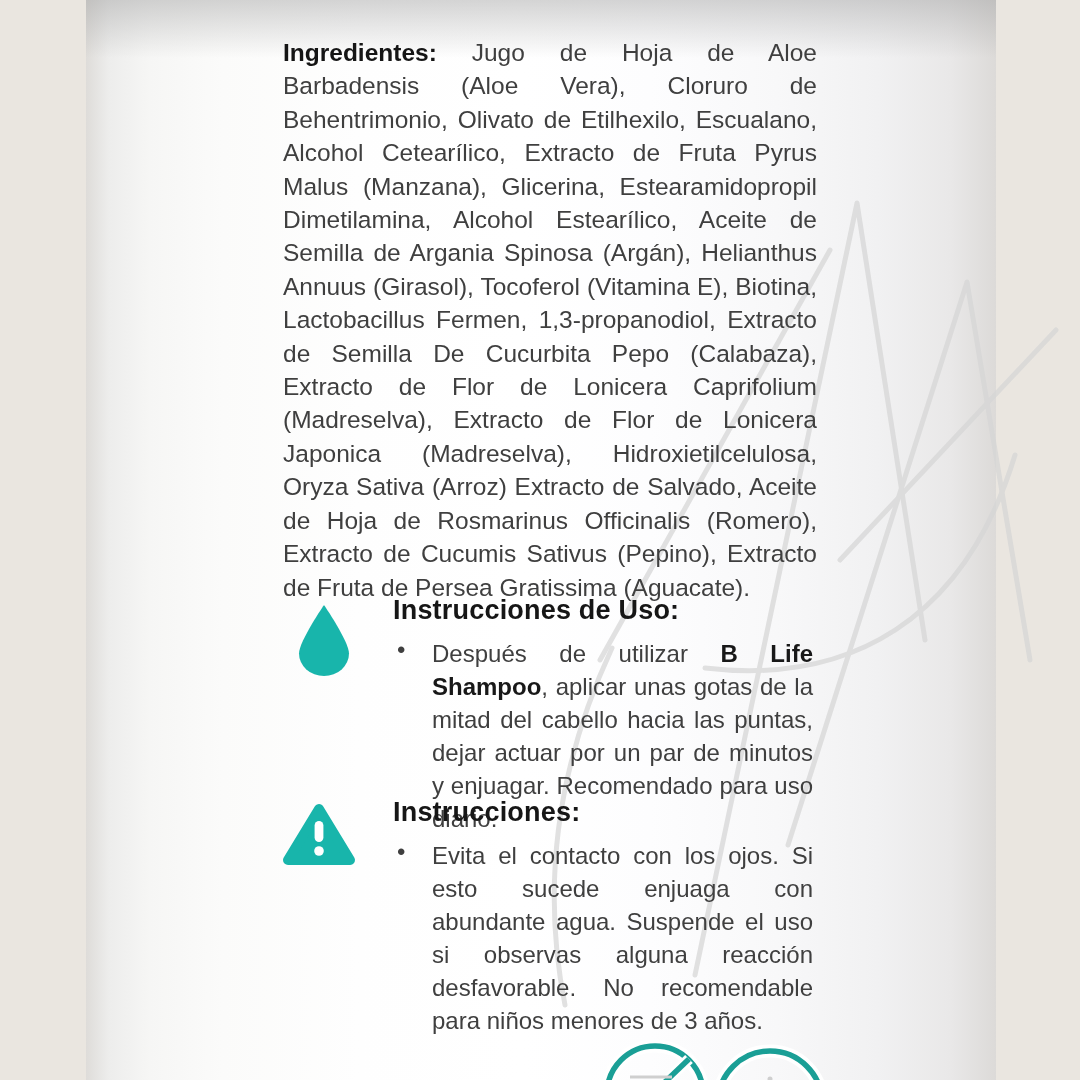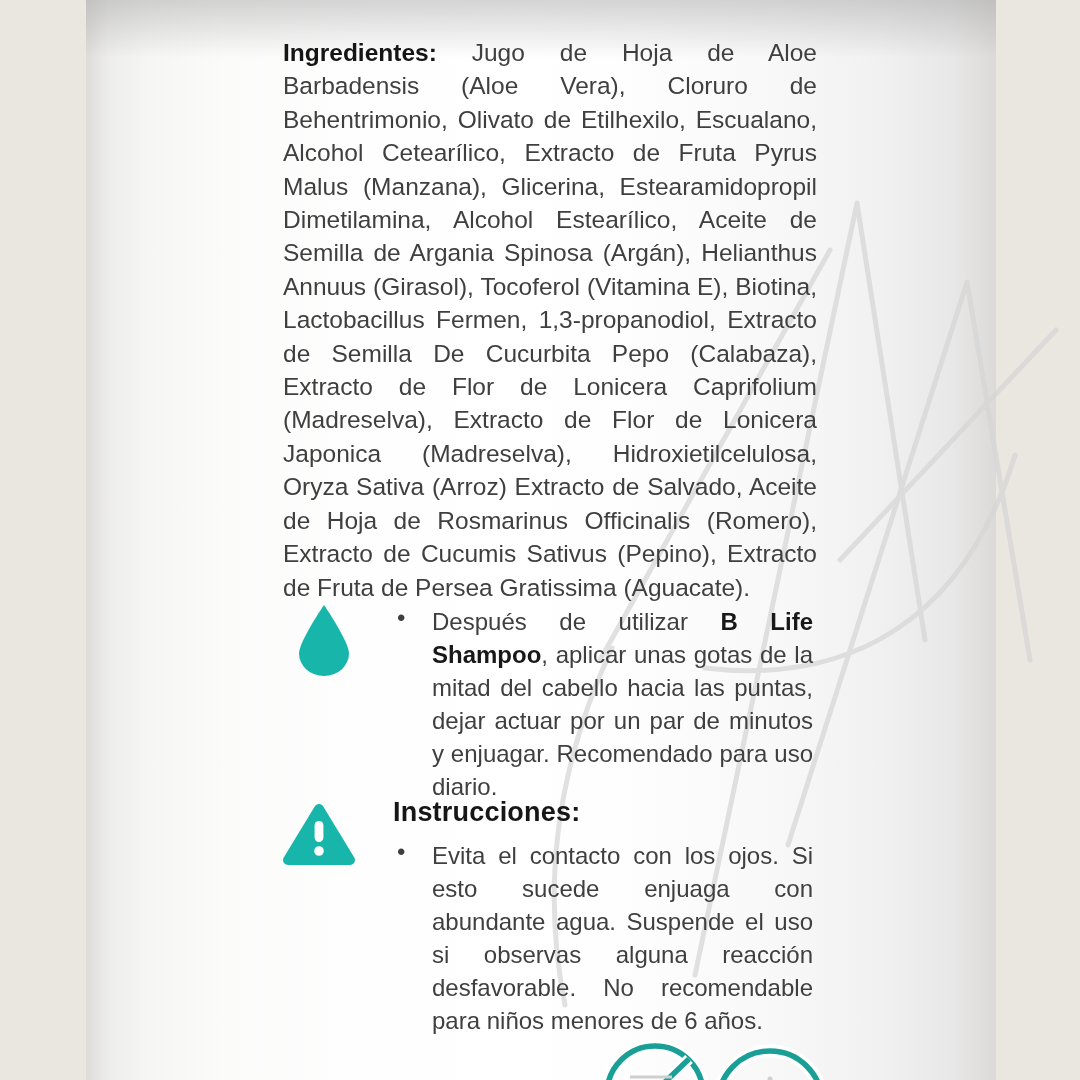--- a/index.html
+++ b/index.html
@@ -79,36 +79,37 @@
 
   <p class="ingredients">
     <strong>Ingredientes:</strong>
     <span>Jugo de Hoja de Aloe Barbadensis (Aloe Vera), Cloruro de Behentrimonio, Olivato de Etilhexilo, Escualano, Alcohol Cetearílico, Extracto de Fruta Pyrus Malus (Manzana), Glicerina, Estearamidopropil Dimetilamina, Alcohol Estearílico, Aceite de Semilla de Argania Spinosa (Argán), Helianthus Annuus (Girasol), Tocoferol (Vitamina E), Biotina, Lactobacillus Fermen, 1,3-propanodiol, Extracto de Semilla De Cucurbita Pepo (Calabaza), Extracto de Flor de Lonicera Caprifolium (Madreselva), Extracto de Flor de Lonicera Japonica (Madreselva), Hidroxietilcelulosa, Oryza Sativa (Arroz) Extracto de Salvado, Aceite de Hoja de Rosmarinus Officinalis (Romero), Extracto de Cucumis Sativus (Pepino), Extracto de Fruta de Persea Gratissima (Aguacate).</span>
   </p>
 
   <section class="section sec-instructions">
     <svg class="section-icon icon-droplet" width="56" height="74" viewBox="0 0 56 74">
       <path d="M28,2 C28,2 3,38.5 3,50.5 A25,22.5 0 0 0 53,50.5 C53,38.5 28,2 28,2 Z" fill="#18b5ab"></path>
     </svg>
+    <h3 class="section-heading">Instrucciones de Uso:</h3>
     <div class="bullet-row">
       <span class="bullet-dot">•</span>
       <p class="bullet-text"><span>Después de utilizar </span><strong>B Life Shampoo</strong><span>, aplicar unas gotas de la mitad del cabello hacia las puntas, dejar actuar por un par de minutos y enjuagar. Recomendado para uso diario.</span></p>
     </div>
   </section>
 
   <section class="section sec-precautions">
     <svg class="section-icon icon-warning" width="76" height="66" viewBox="0 0 76 66">
       <polygon points="38,7 69,58 7,58" fill="#18b5ab" stroke="#18b5ab" stroke-width="10" stroke-linejoin="round"></polygon>
       <rect x="33.6" y="19" width="8.8" height="21" rx="4.4" fill="#ffffff"></rect>
       <circle cx="38" cy="49" r="4.8" fill="#ffffff"></circle>
     </svg>
     <h3 class="section-heading">Instrucciones:</h3>
     <div class="bullet-row">
       <span class="bullet-dot">•</span>
-      <p class="bullet-text">Evita el contacto con los ojos. Si esto sucede enjuaga con abundante agua. Suspende el uso si observas alguna reacción desfavorable. No recomendable para niños menores de 6 años.</p>
+      <p class="bullet-text">Evita el contacto con los ojos. Si esto sucede enjuaga con abundante agua. Suspende el uso si observas alguna reacción desfavorable. No recomendable para niños menores de 3 años.</p>
     </div>
   </section>
 
   <svg class="bottom-icons" width="1080" height="40" viewBox="0 1040 1080 40">
     <g fill="none">
 
       <circle cx="655" cy="1094" r="48" stroke="#ffffff" stroke-width="13" opacity="0.95"></circle>
       <circle cx="770" cy="1103" r="52" stroke="#ffffff" stroke-width="13" opacity="0.95"></circle>
 
       <g>

